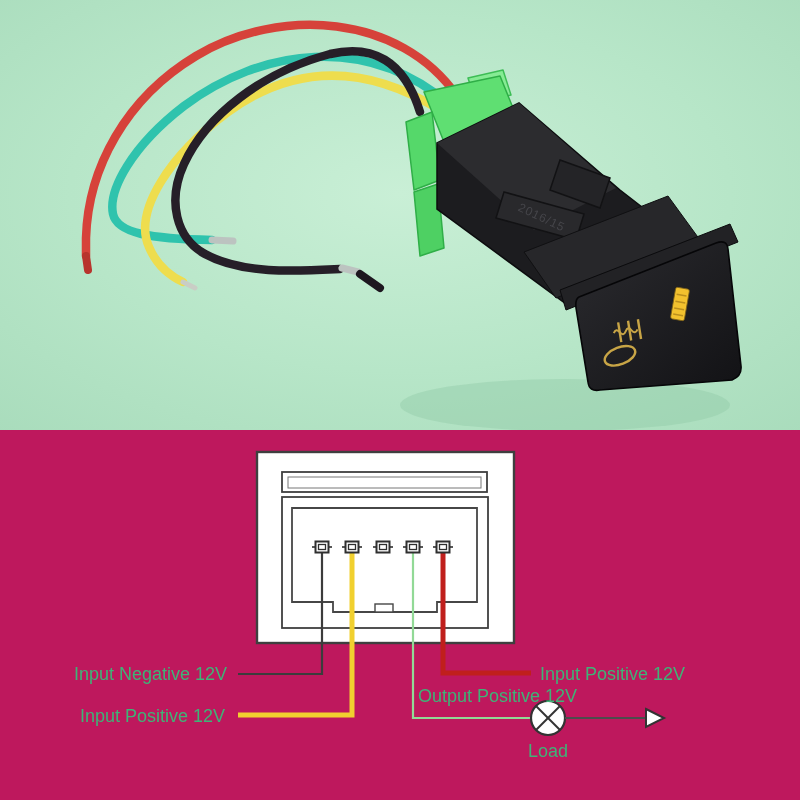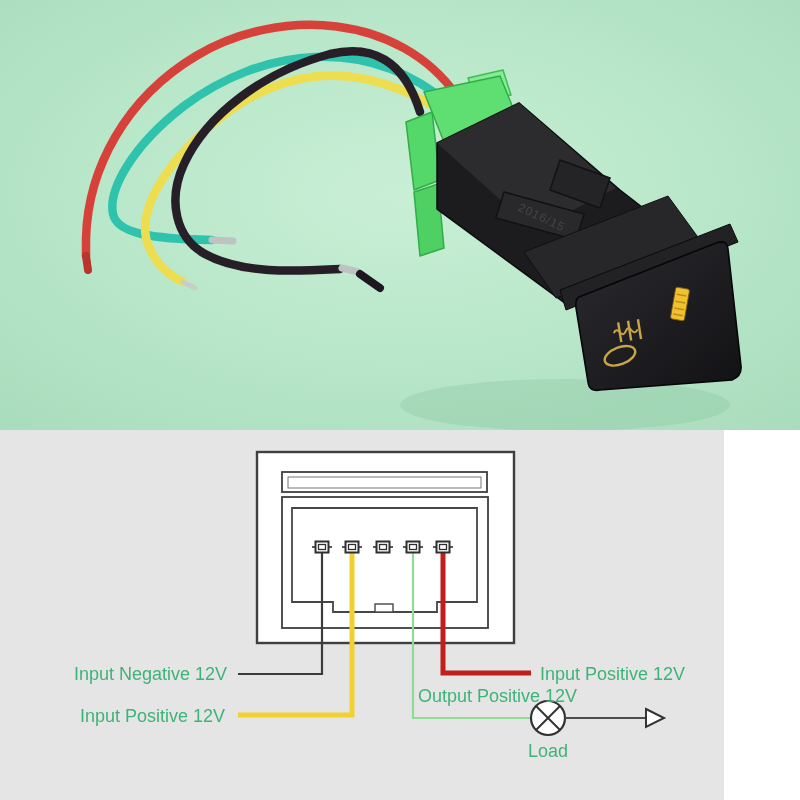--- a/index.html
+++ b/index.html
@@ -1,18 +1,18 @@
 <!DOCTYPE html>
 <html><head>
 <meta charset="utf-8">
 <style>
   html,body{margin:0;padding:0;background:#ffffff;}
   body{width:800px;height:800px;position:relative;font-family:"Liberation Sans",sans-serif;overflow:hidden;}
   .photo-section{position:absolute;left:0;top:0;width:800px;height:430px;}
-  .diagram-section{position:absolute;left:0;top:430px;width:724px;height:370px;background:#e5e5e5;}
+  .diagram-section{position:absolute;left:0;top:430px;width:800px;height:370px;background:#be185d;}
   svg{display:block;}
   svg text{font-family:"Liberation Sans",sans-serif;}
   .label{font-size:18px;}
 </style>
 </head>
 <body>
 
 <div class="photo-section">
 <svg width="800" height="430" viewBox="0 0 800 430">
   <defs>

